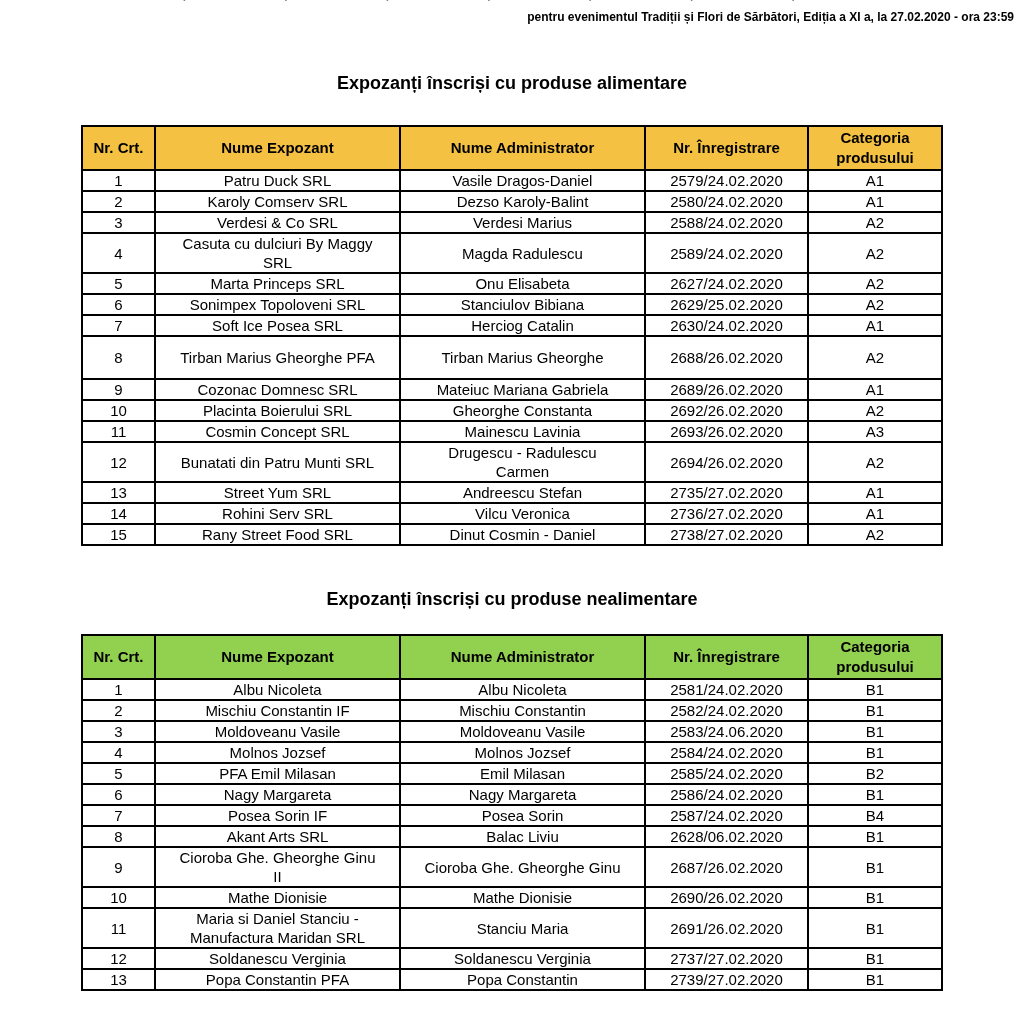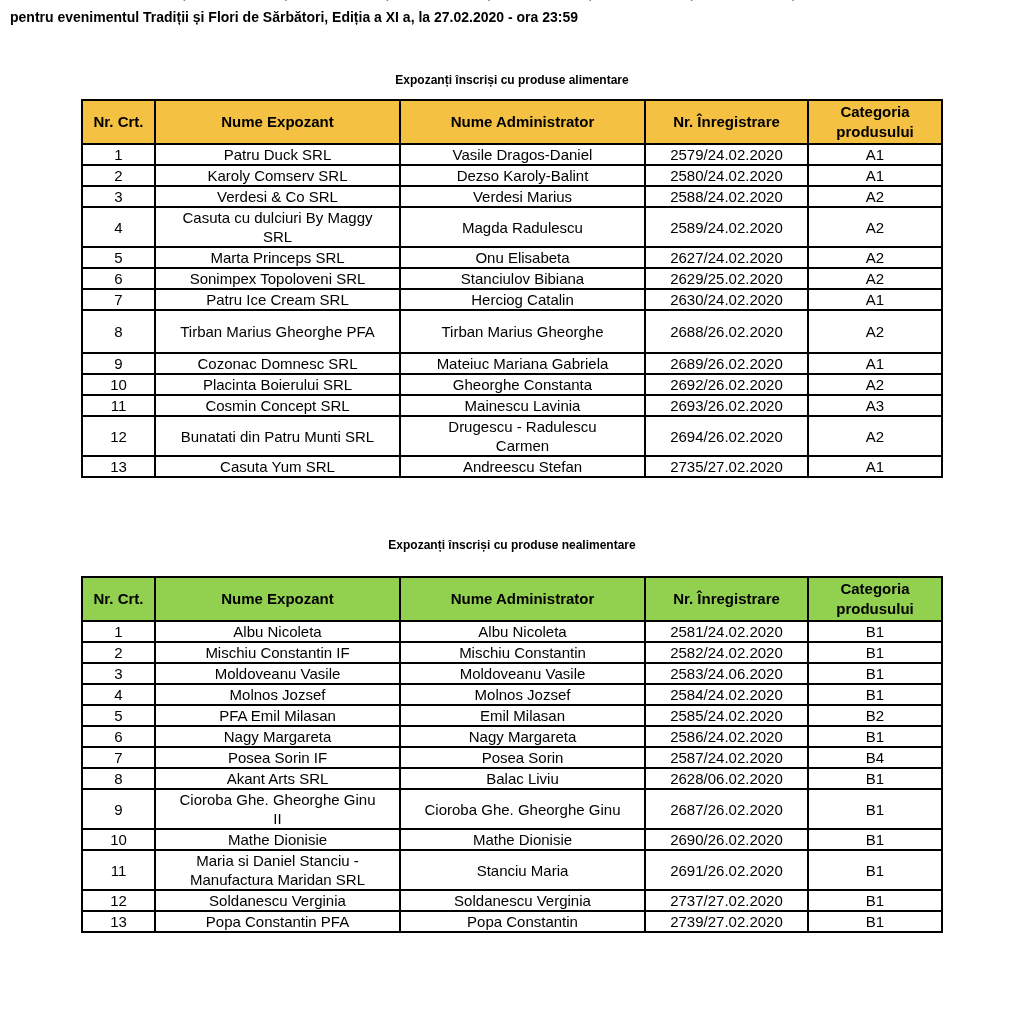--- a/index.html
+++ b/index.html
@@ -11,32 +11,32 @@
   }
   .clip-strip {
     height: 6px; overflow: hidden; position: relative;
   }
   .clip-strip span {
     position: absolute; top: -17px; left: 0; right: 0;
     text-align: center; font-weight: bold; font-size: 17px;
     letter-spacing: 46px; white-space: nowrap;
   }
   .doc-title {
-    text-align: left; font-weight: bold; font-size: 14px;
+    text-align: right; font-weight: bold; font-size: 12px;
     line-height: 21px; margin: 1px 10px 0;
   }
   .section-title {
-    text-align: center; font-weight: bold; font-size: 12px;
+    text-align: center; font-weight: bold; font-size: 18px;
     margin: 0;
   }
   #section1-title { margin-top: 45px; }
-  #section2-title { margin-top: 60px; }
+  #section2-title { margin-top: 43px; }
   table {
     border-collapse: collapse; table-layout: fixed;
-    width: 860px; margin: 12px auto 0;
+    width: 860px; margin: 31px auto 0;
   }
   #table2 { margin-top: 24px; }
   th, td {
     border: 2px solid #000;
     text-align: center; vertical-align: middle;
     padding: 0 3px; overflow: hidden;
     white-space: pre-line;
   }
   th { font-size: 15px; font-weight: bold; height: 44px; line-height: 20px; }
   td { font-size: 15px; height: 20px; line-height: 19px; }
@@ -109,21 +109,21 @@
       </tr>
       <tr>
         <td>6</td>
         <td>Sonimpex Topoloveni SRL</td>
         <td>Stanciulov Bibiana</td>
         <td>2629/25.02.2020</td>
         <td>A2</td>
       </tr>
       <tr>
         <td>7</td>
-        <td>Patru Ice Cream SRL</td>
+        <td>Soft Ice Posea SRL</td>
         <td>Herciog Catalin</td>
         <td>2630/24.02.2020</td>
         <td>A1</td>
       </tr>
       <tr class="tall">
         <td>8</td>
         <td>Tirban Marius Gheorghe PFA</td>
         <td>Tirban Marius Gheorghe</td>
         <td>2688/26.02.2020</td>
         <td>A2</td>
@@ -152,24 +152,38 @@
       <tr>
         <td>12</td>
         <td>Bunatati din Patru Munti SRL</td>
         <td>Drugescu - Radulescu
 Carmen</td>
         <td>2694/26.02.2020</td>
         <td>A2</td>
       </tr>
       <tr>
         <td>13</td>
-        <td>Casuta Yum SRL</td>
+        <td>Street Yum SRL</td>
         <td>Andreescu Stefan</td>
         <td>2735/27.02.2020</td>
         <td>A1</td>
+      </tr>
+      <tr>
+        <td>14</td>
+        <td>Rohini Serv SRL</td>
+        <td>Vilcu Veronica</td>
+        <td>2736/27.02.2020</td>
+        <td>A1</td>
+      </tr>
+      <tr>
+        <td>15</td>
+        <td>Rany Street Food SRL</td>
+        <td>Dinut Cosmin - Daniel</td>
+        <td>2738/27.02.2020</td>
+        <td>A2</td>
       </tr>
     </tbody>
   </table>
 
 <h2 id="section2-title" class="section-title">Expozanți înscriși cu produse nealimentare</h2>
 
 <table id="table2">
     <colgroup>
       <col style="width: 73px;">
       <col style="width: 245px;">

